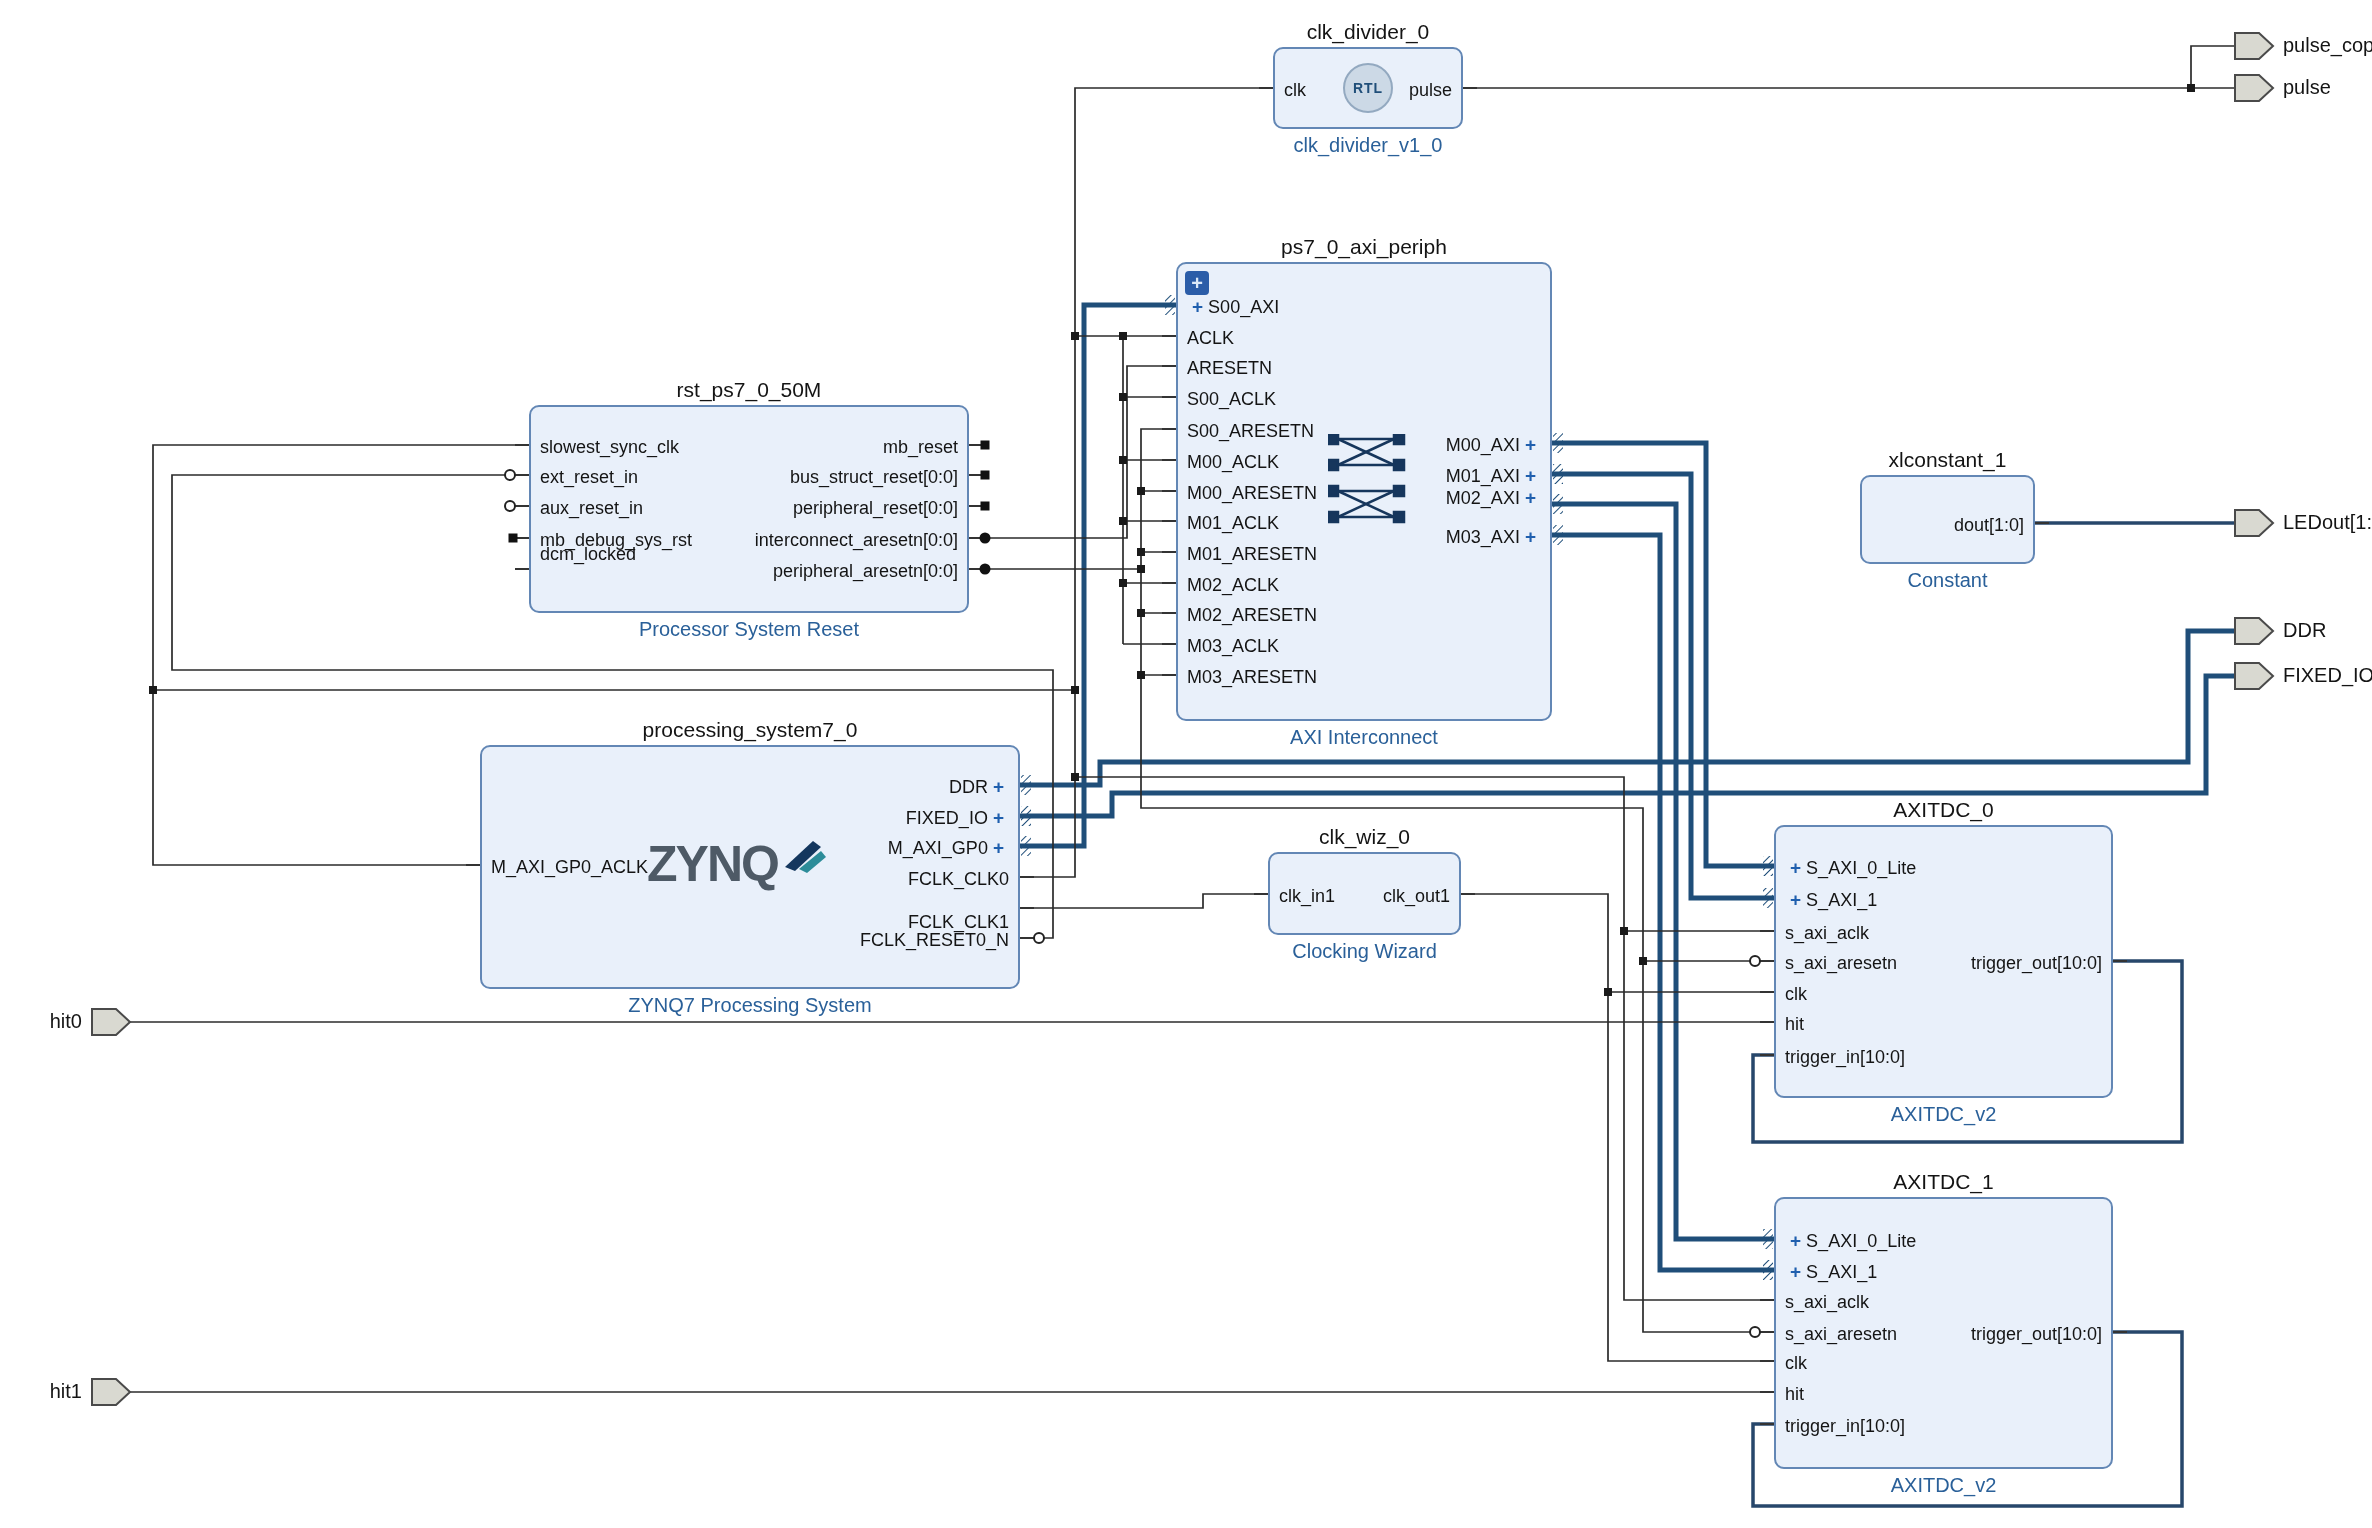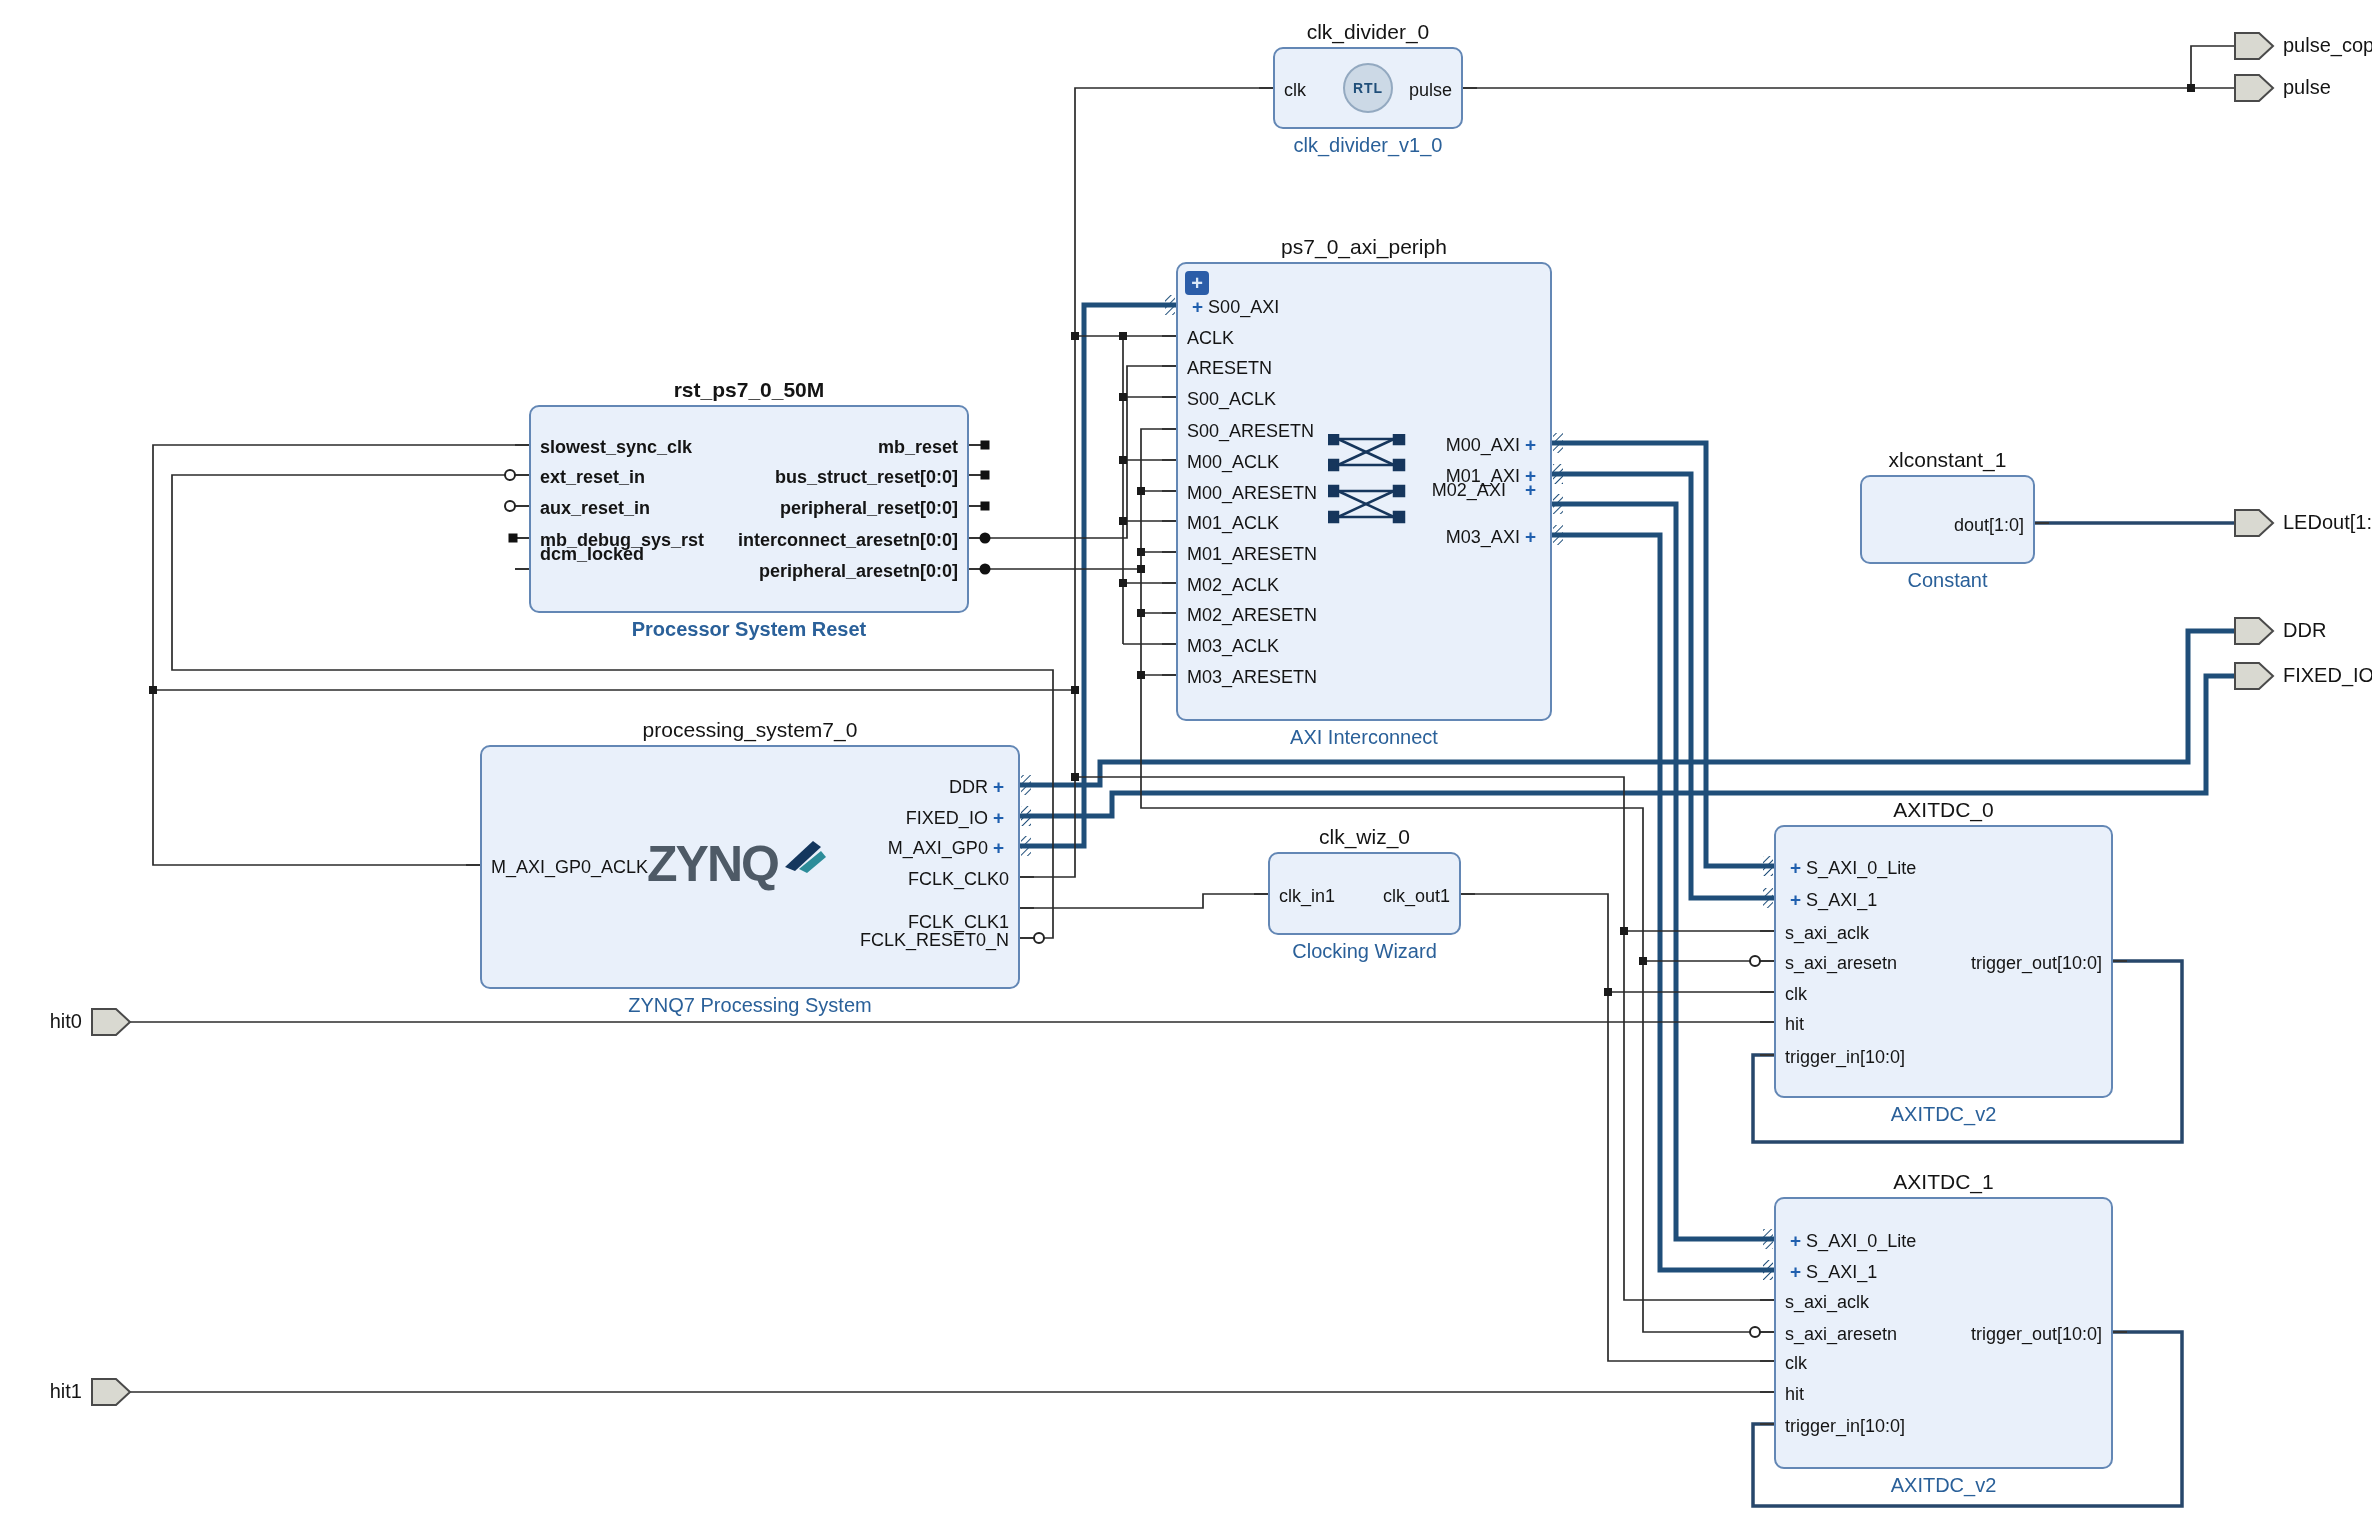--- a/index.html
+++ b/index.html
@@ -169,21 +169,21 @@
         <div class="block-title">clk_divider_0</div>
         <div class="block-sub">clk_divider_v1_0</div>
         <div class="port left" style="top: 28px;">
           <span class="pname">clk</span>
         </div>
         <div class="port right" style="top: 28px;">
           <span class="pname">pulse</span>
         </div>
         <div class="rtl-icon">RTL</div>
       </div>
-      <div class="block" style="left: 506px; top: 405px; width: 440px; height: 208px; font-weight: bold;">
+      <div class="block" style="left: 506px; top: 405px; width: 440px; height: 208px;">
         <div class="block-title">rst_ps7_0_50M</div>
         <div class="block-sub">Processor System Reset</div>
         <div class="port left" style="top: 27px;">
           <span class="pname">slowest_sync_clk</span>
         </div>
         <div class="port left" style="top: 57px;">
           <span class="pname">ext_reset_in</span>
         </div>
         <div class="port left" style="top: 88px;">
           <span class="pname">aux_reset_in</span>
@@ -255,21 +255,21 @@
           <span class="pname">M03_ARESETN</span>
         </div>
         <div class="port right" style="top: 168px;">
           <span class="pname">M00_AXI</span>
           <span class="plus">+</span>
         </div>
         <div class="port right" style="top: 199px;">
           <span class="pname">M01_AXI</span>
           <span class="plus">+</span>
         </div>
-        <div class="port right" style="top: 213px; gap: 14px;">
+        <div class="port right" style="top: 221px;">
           <span class="pname">M02_AXI</span>
           <span class="plus">+</span>
         </div>
         <div class="port right" style="top: 260px;">
           <span class="pname">M03_AXI</span>
           <span class="plus">+</span>
         </div>
         <div class="xbar" style="left: 150px; top: 170px;"><svg width="78" height="92" viewBox="0 0 78 92">
             <g fill="#16365c" stroke="#16365c" stroke-width="2.5">
               <rect x="0" y="0" width="10" height="10"></rect>

